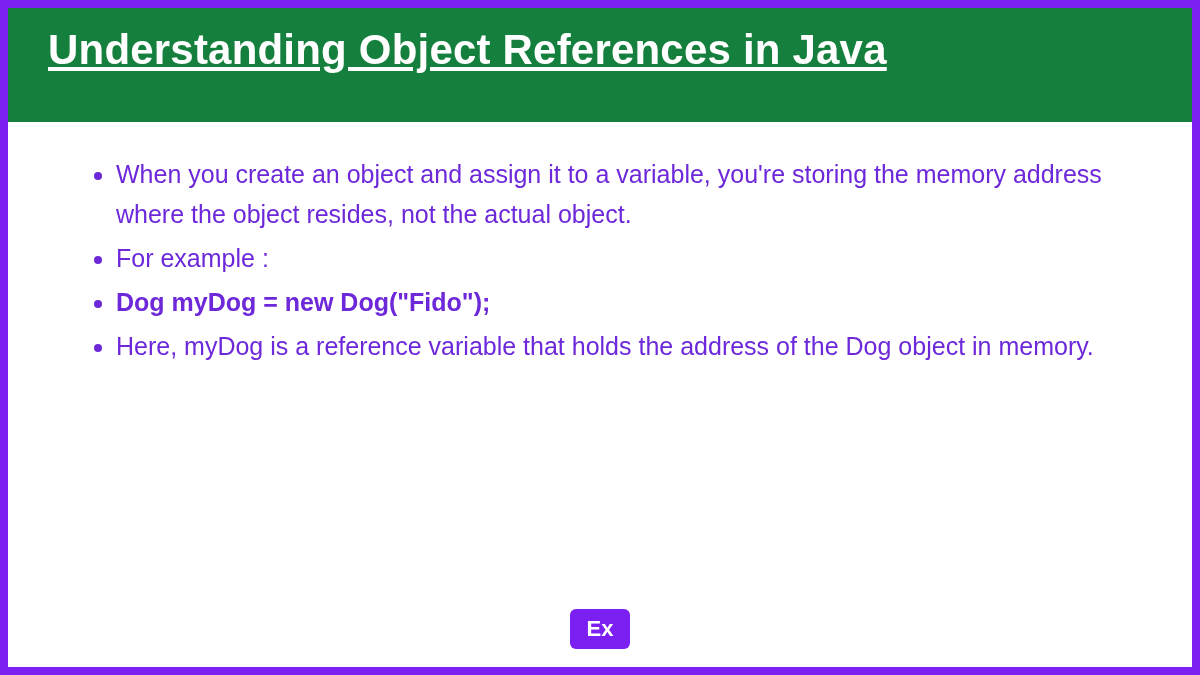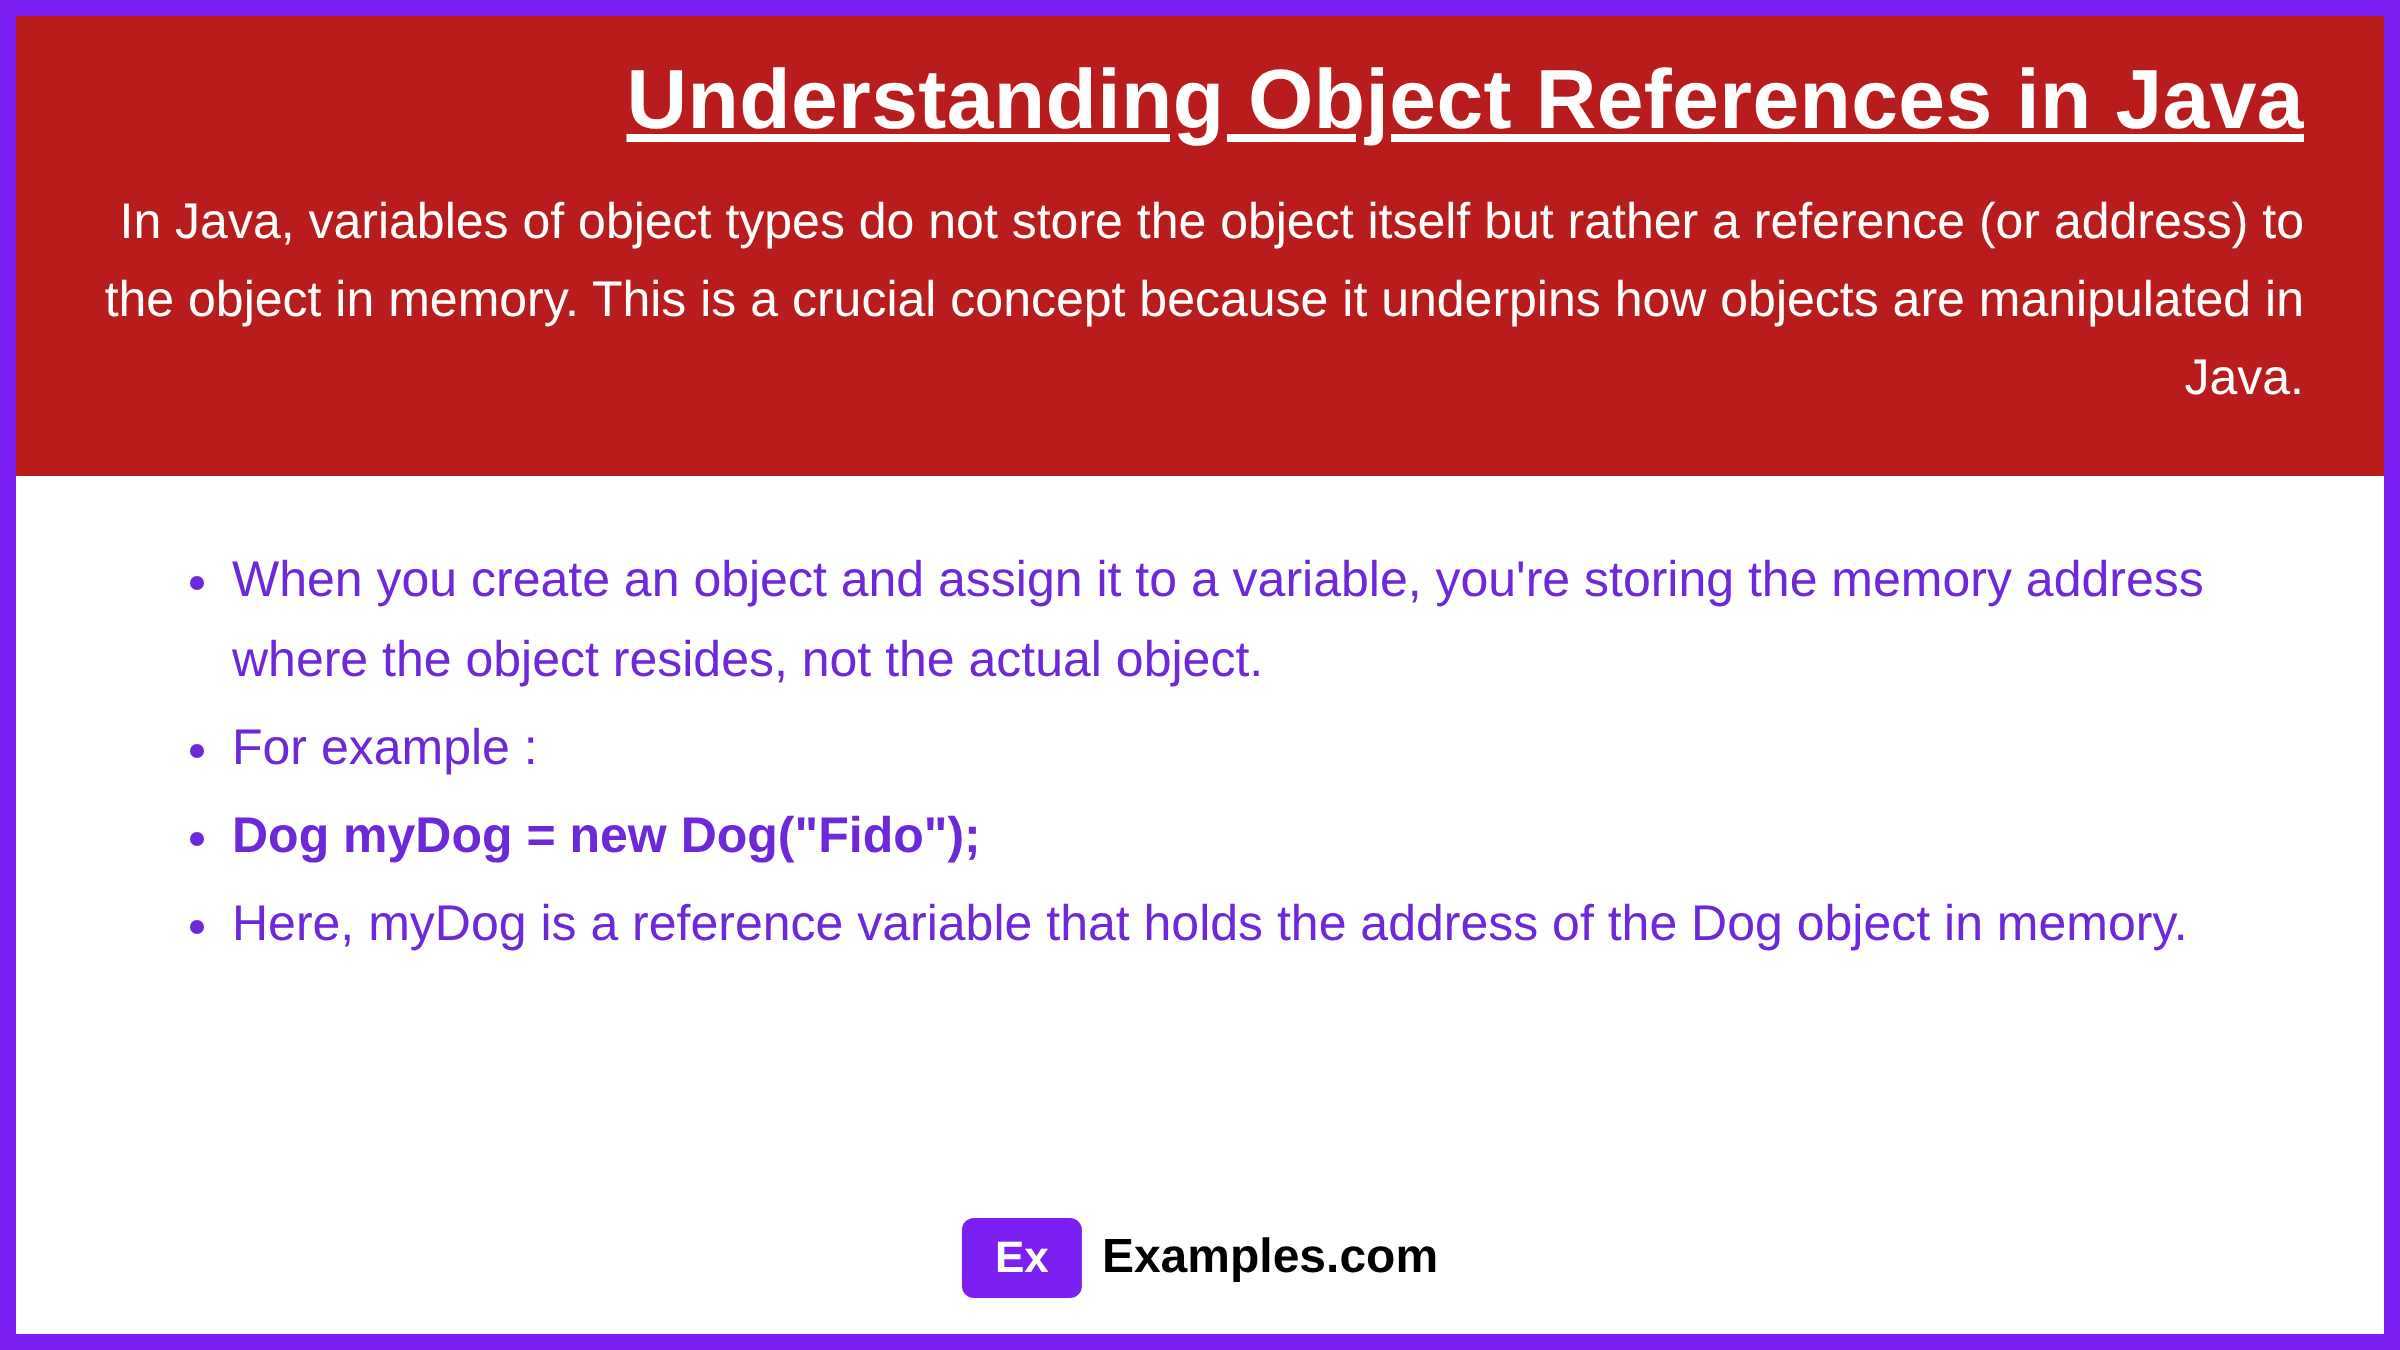--- a/index.html
+++ b/index.html
@@ -12,24 +12,24 @@
     flex-direction: column;
   }
   .outer-frame {
     width: 1200px;
     height: 675px;
     border: 8px solid #7b1ff2;
     display: flex;
     flex-direction: column;
   }
   .header-block {
-    background: #b91c1c;
+    background: #15803d;
     color: #ffffff;
     padding: 18px 40px 30px 40px;
-    text-align: right;
+    text-align: left;
   }
   .title {
     font-size: 42px;
     font-weight: 800;
     text-decoration: underline;
     margin-bottom: 18px;
     letter-spacing: 0.2px;
   }
   .intro {
     font-size: 25px;
@@ -82,30 +82,28 @@
     color: #000000;
   }
 </style>
 </head>
 <body>
 
 <div class="outer-frame">
 
   <div class="header-block">
     <h1 class="title">Understanding Object References in Java</h1>
-    <p class="intro">In Java, variables of object types do not store the object itself but rather a reference (or address) to the object in memory. This is a crucial concept because it underpins how objects are manipulated in Java.</p>
   </div>
 
   <div class="content-block">
     <ul class="bullets">
       <li>When you create an object and assign it to a variable, you're storing the memory address where the object resides, not the actual object.</li>
       <li>For example :</li>
       <li class="code-line">Dog myDog = new Dog("Fido");</li>
       <li>Here, myDog is a reference variable that holds the address of the Dog object in memory.</li>
     </ul>
 
     <div class="footer-brand">
       <div class="brand-icon">Ex</div>
-      <div class="brand-text">Examples.com</div>
     </div>
   </div>
 
 </div>
 
 </body></html>

